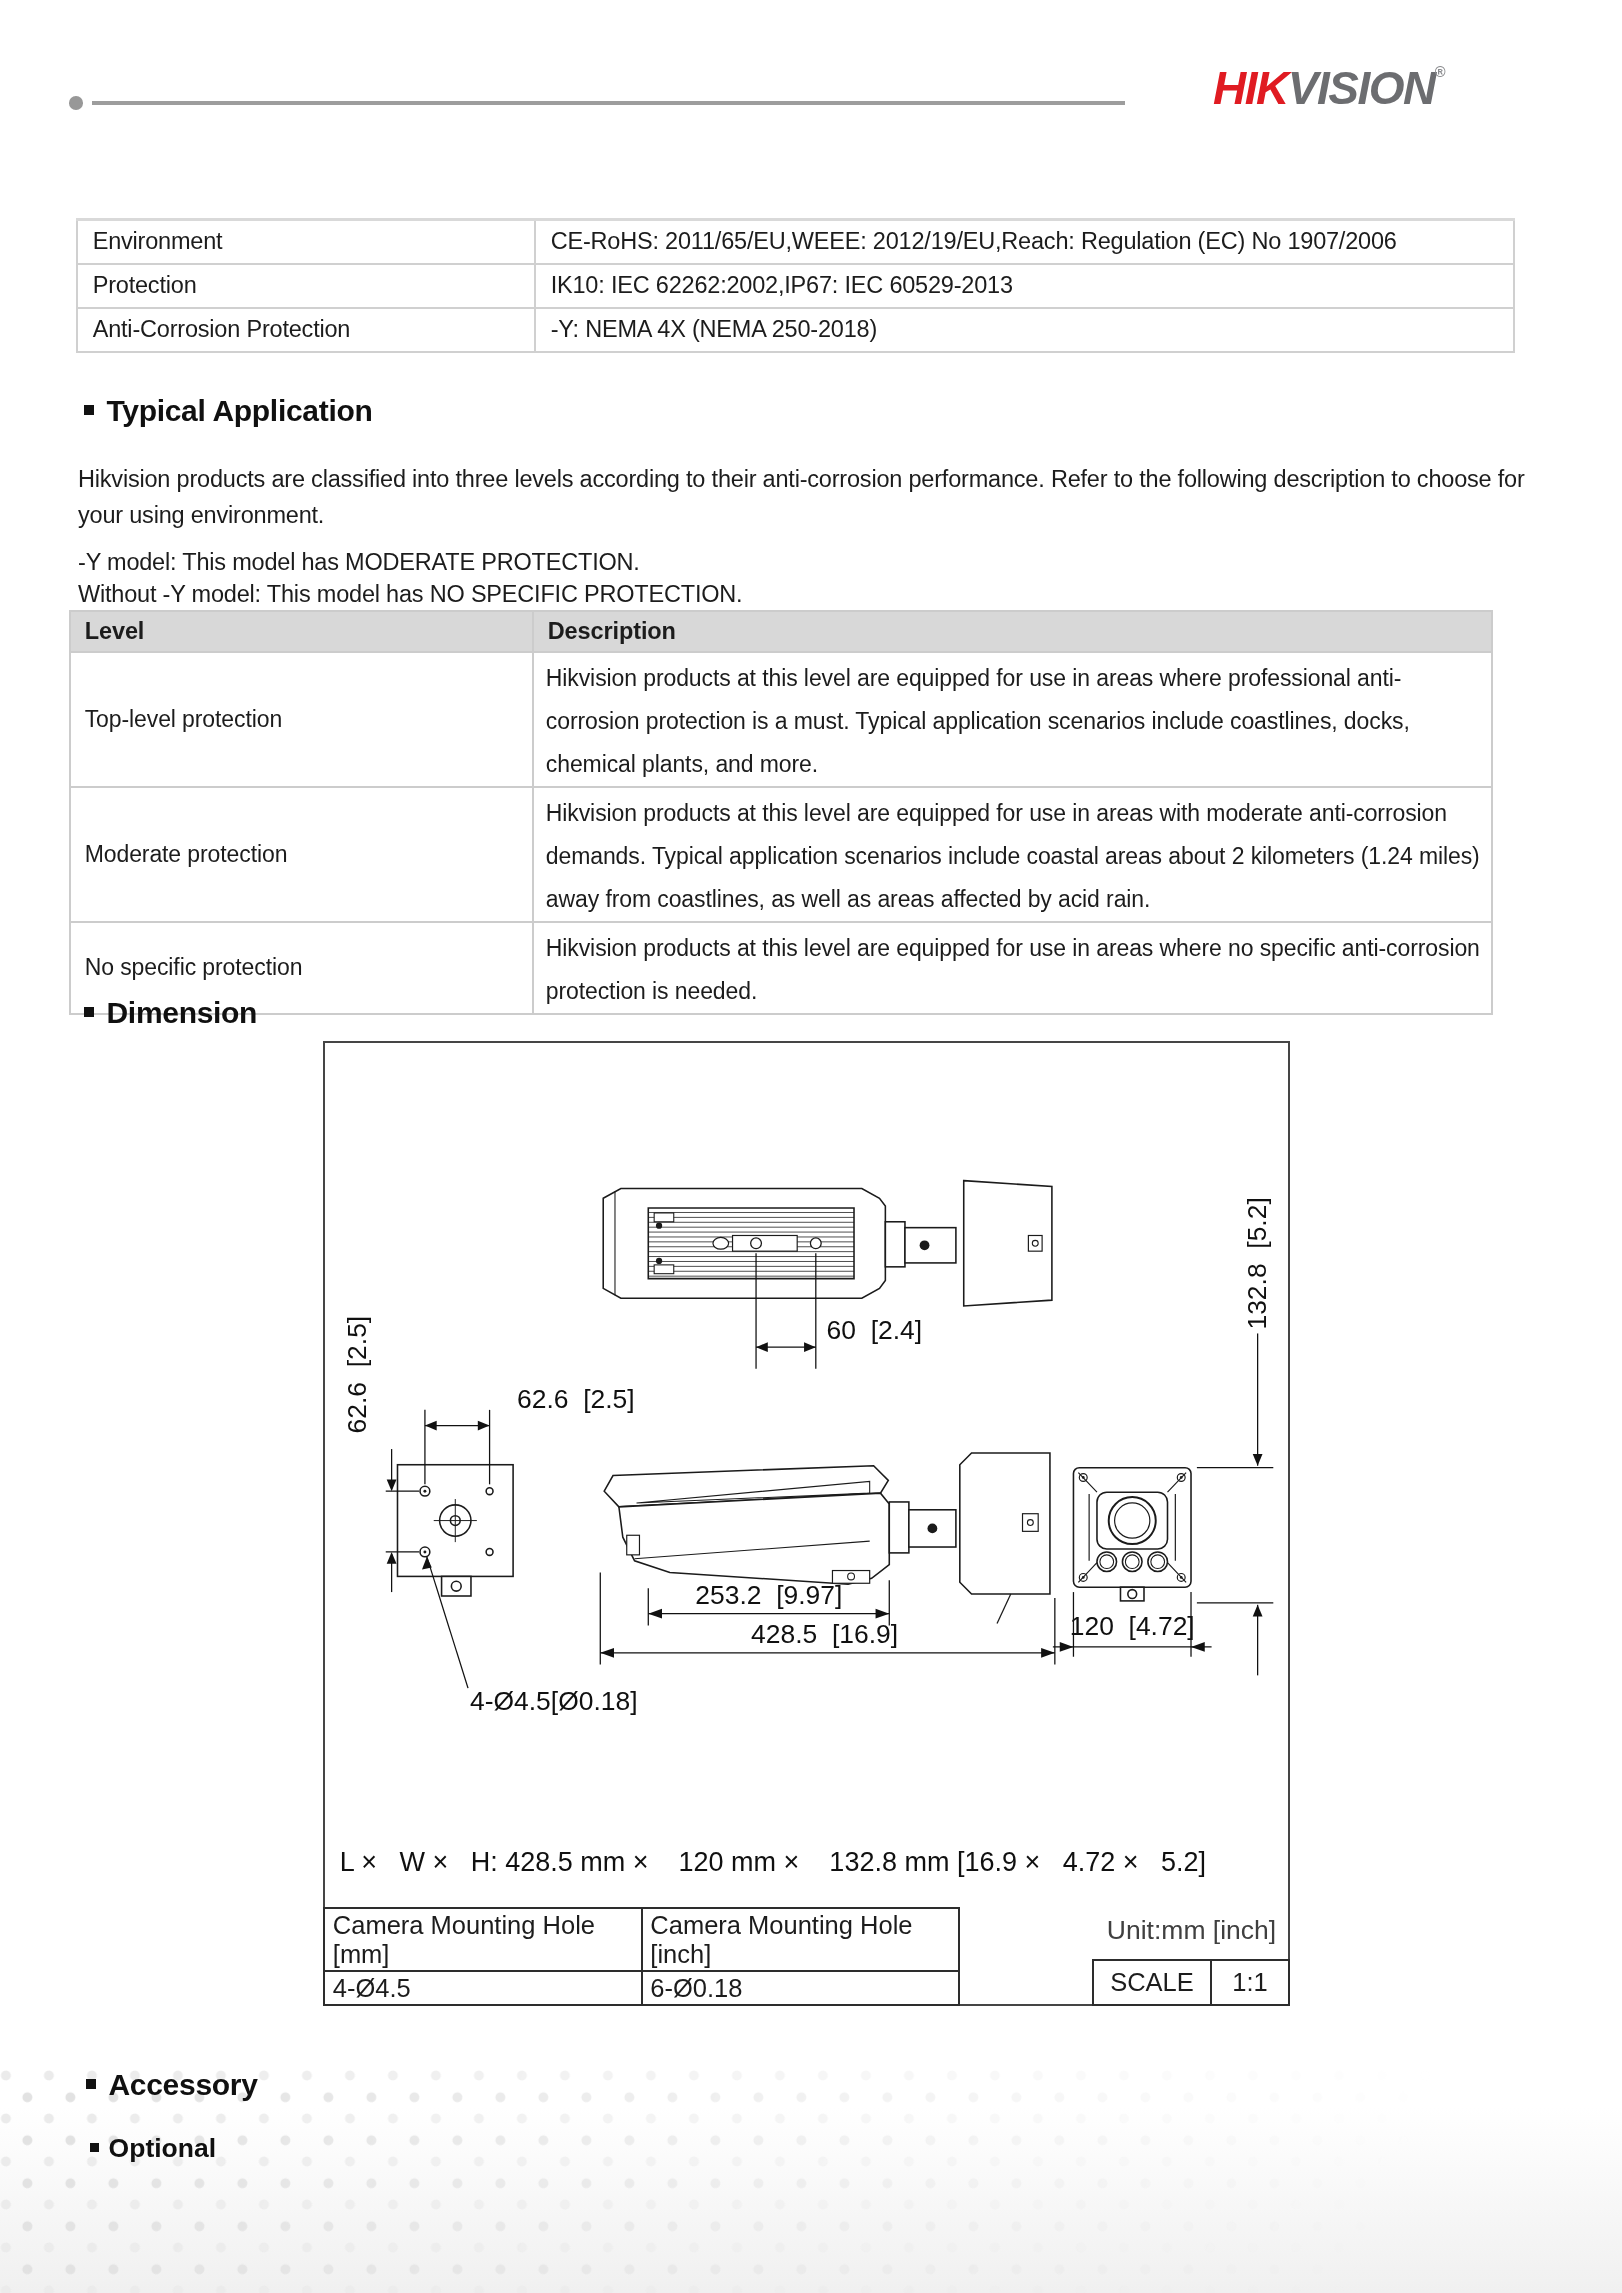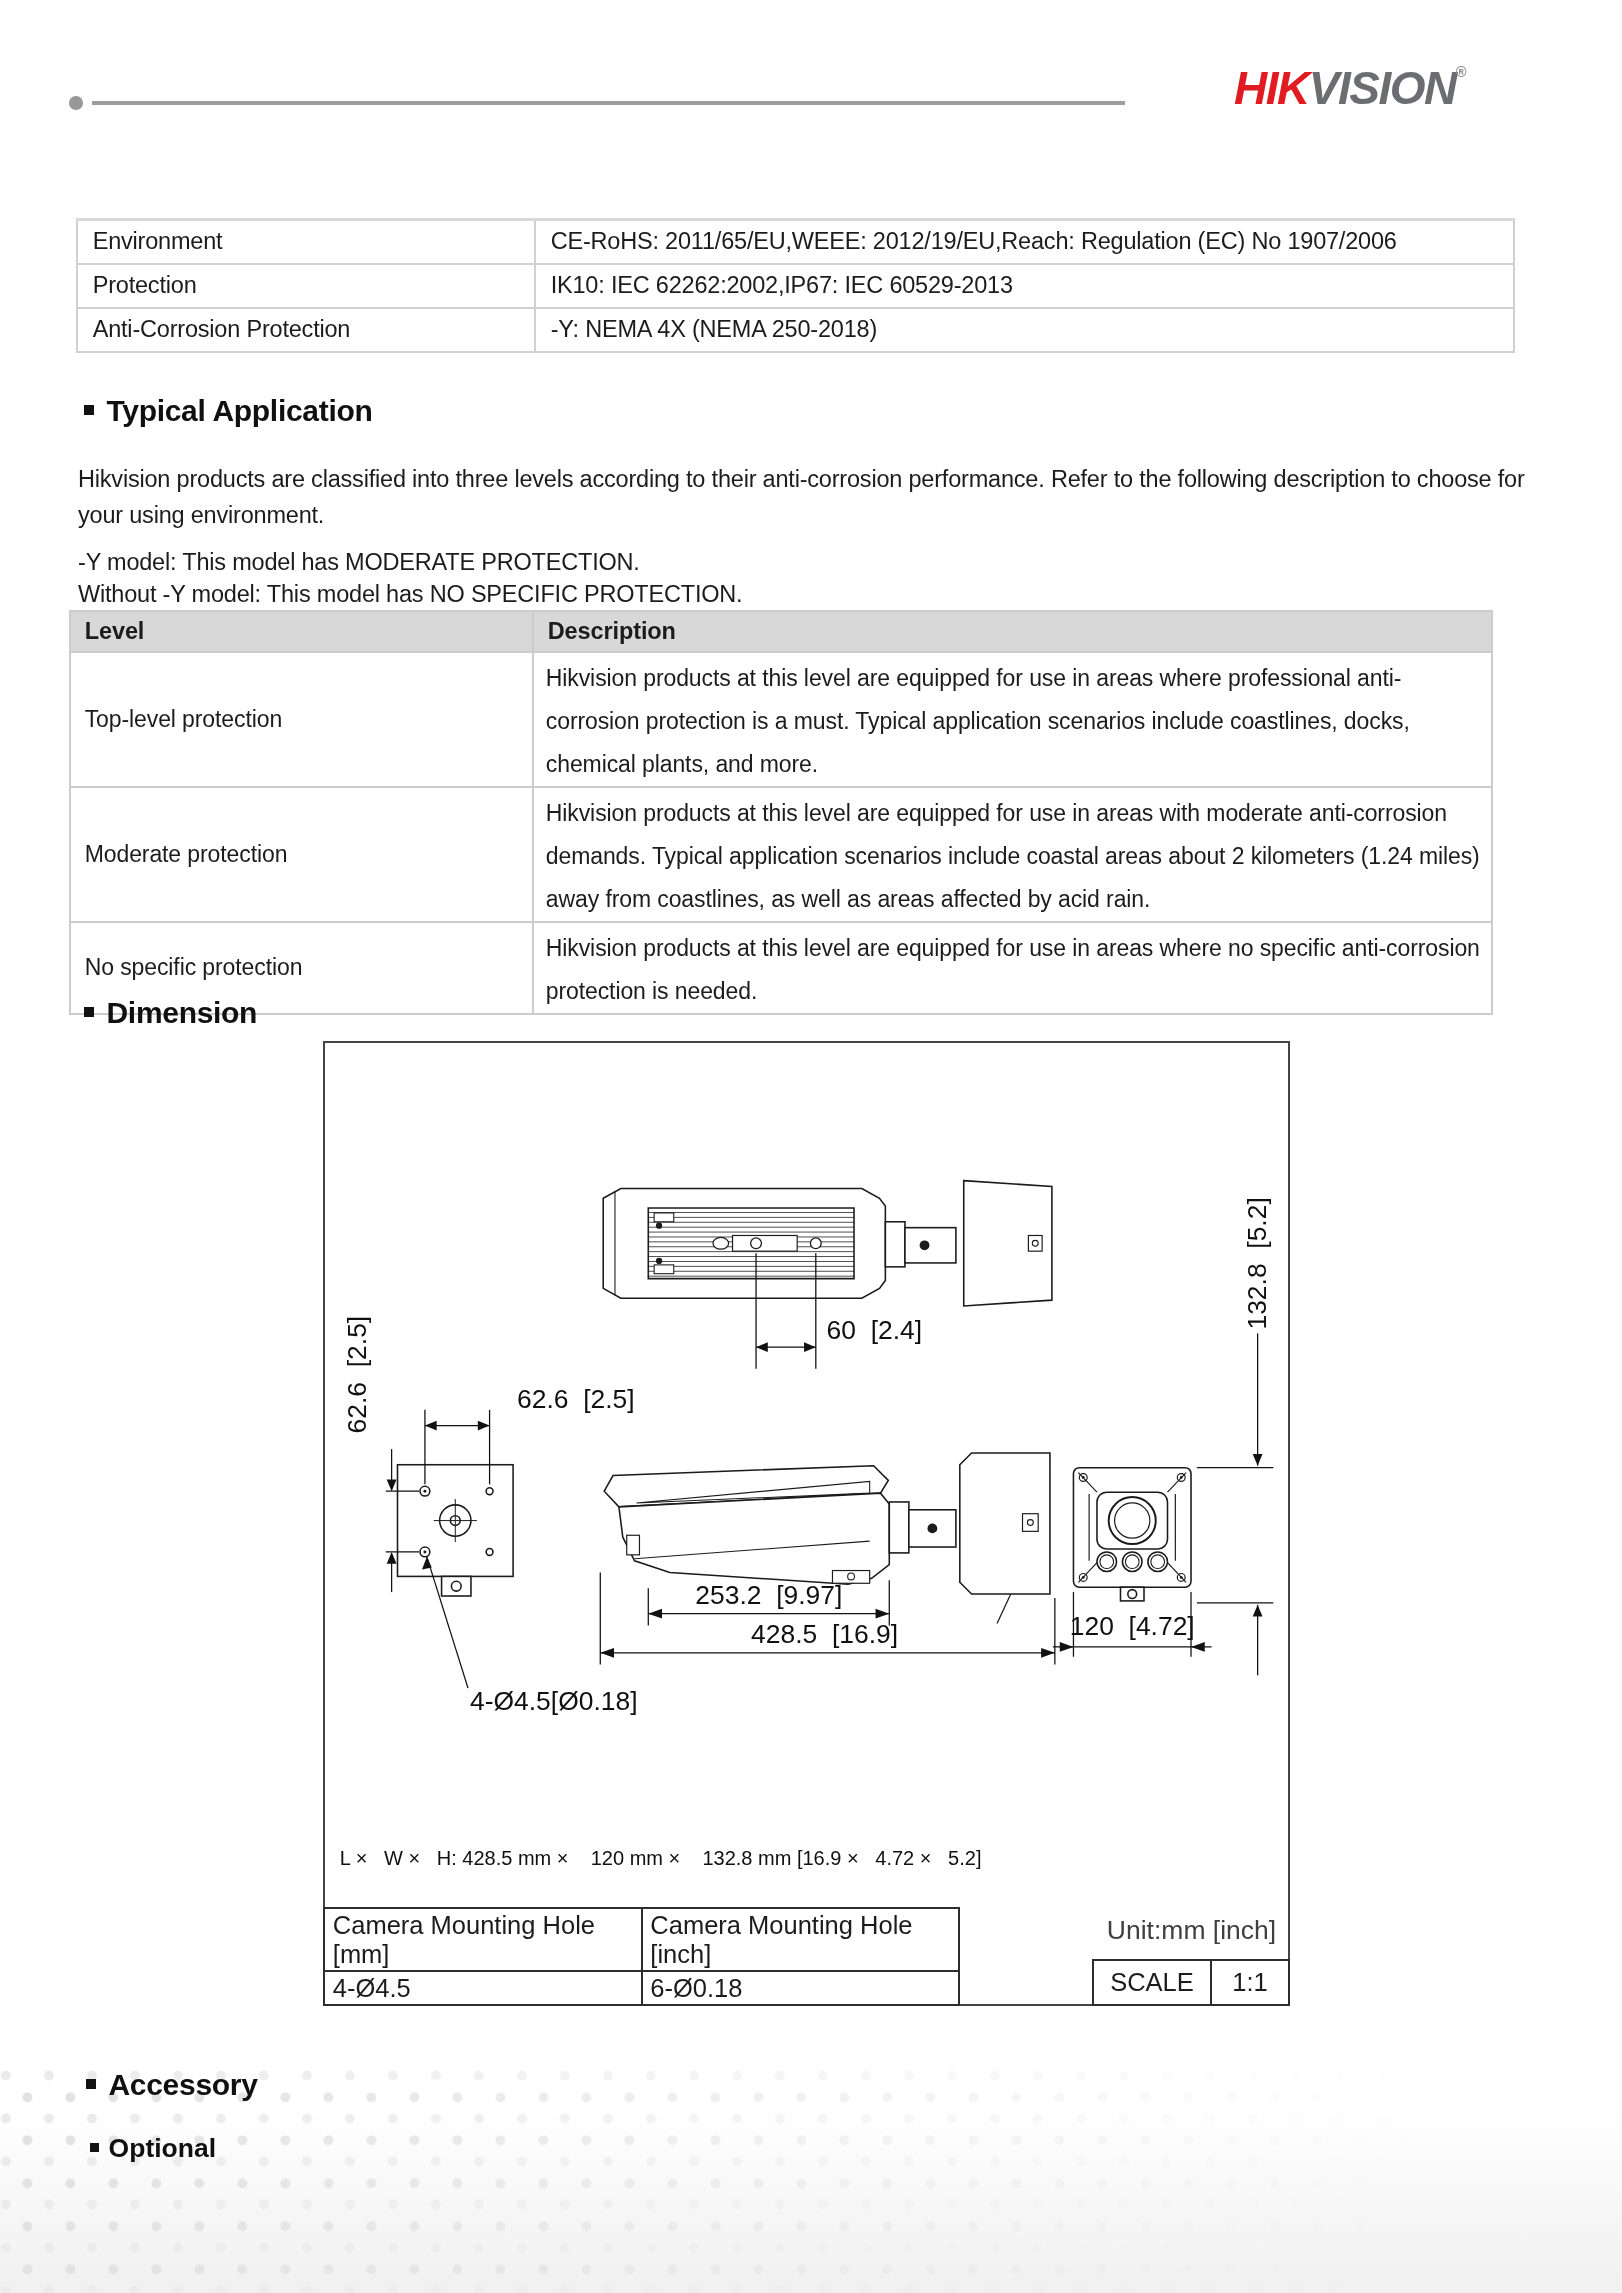--- a/index.html
+++ b/index.html
@@ -7,21 +7,21 @@
   .page {
     position:relative; width:1622px; height:2294px; background:#fff;
     font-family:"Liberation Sans", sans-serif; color:#1c1c1c; overflow:hidden;
   }
   
   .header-dot { position:absolute; left:69px; top:96px; width:13.7px; height:13.7px;
     border-radius:50%; background:#989898; }
   .header-line { position:absolute; left:92px; top:101px; width:1033px; height:3.9px; background:#9d9d9d; }
   .logo { position:absolute; left:1213px; top:61px; font-size:46px; font-weight:800;
     font-style:italic; letter-spacing:-1.5px; white-space:nowrap; }
-  .logo-red { color:#e01b22;margin-left:21px; }
+  .logo-red { color:#e01b22; }
   .logo-gray { color:#6c6d70; }
   .logo-reg { font-size:14.7px; color:#8a8b8e; vertical-align:27.4px; font-style:normal; }
   
   table { border-collapse:collapse; }
   .spec-table { position:absolute; left:76px; top:218px; width:1439px;
     border:2px solid #c7c7c7; border-top:3.9px solid #d9d9d9; font-size:23.5px; }
   .spec-table td { border:2px solid #d0d0d0; height:44px; padding-left:14.7px;
     background:#fff; letter-spacing:-0.2px; }
   .spec-table td.lbl { width:458px; }
   
@@ -44,21 +44,21 @@
   .level-table th { height:41px; background:#d8d8d8; text-align:left;
     padding-left:13.7px; font-size:23.5px; }
   .level-table td.lvl { width:463px; padding-left:13.7px; vertical-align:middle; }
   .level-table td.desc { padding:3.9px 3.9px 0 11.8px; vertical-align:top; line-height:43px; }
   .row-a { height:128px; } .row-b { height:125px; } .row-c { height:80px; }
   
   .dim-box { position:absolute; left:323px; top:1041px; width:967px; height:965px;
     border:2px solid #454545; background:#fff; }
   .dim-svg { position:absolute; left:0; top:0; }
   .dimtxt { font-family:"Liberation Sans", sans-serif; font-size:27px; fill:#101010; white-space:pre; }
-  .lwh { position:absolute; left:14.7px; top:804px; font-size:20px; white-space:pre; color:#101010; }
+  .lwh { position:absolute; left:14.7px; top:804px; font-size:27px; white-space:pre; color:#101010; }
   .mount-table { position:absolute; left:-2px; bottom:-2px; width:637px;
     border:2px solid #2d2d2d; font-size:25.5px; background:#fff; }
   .mount-table td { border:2px solid #2d2d2d; padding-left:7.8px; }
   .mount-table .mh { height:63px; line-height:29px; white-space:pre-line; width:319px; }
   .mount-table .mv { height:34px; }
   .unit-label { position:absolute; right:11.8px; top:872px; font-size:26.5px; color:#404040; }
   .scale-table { position:absolute; right:-2px; bottom:-2px; border:2px solid #2d2d2d; background:#fff; }
   .scale-table td { border:2px solid #2d2d2d; height:45px; text-align:center; font-size:25.5px; }
   .scale-td1 { width:118px; } .scale-td2 { width:78px; }
   

